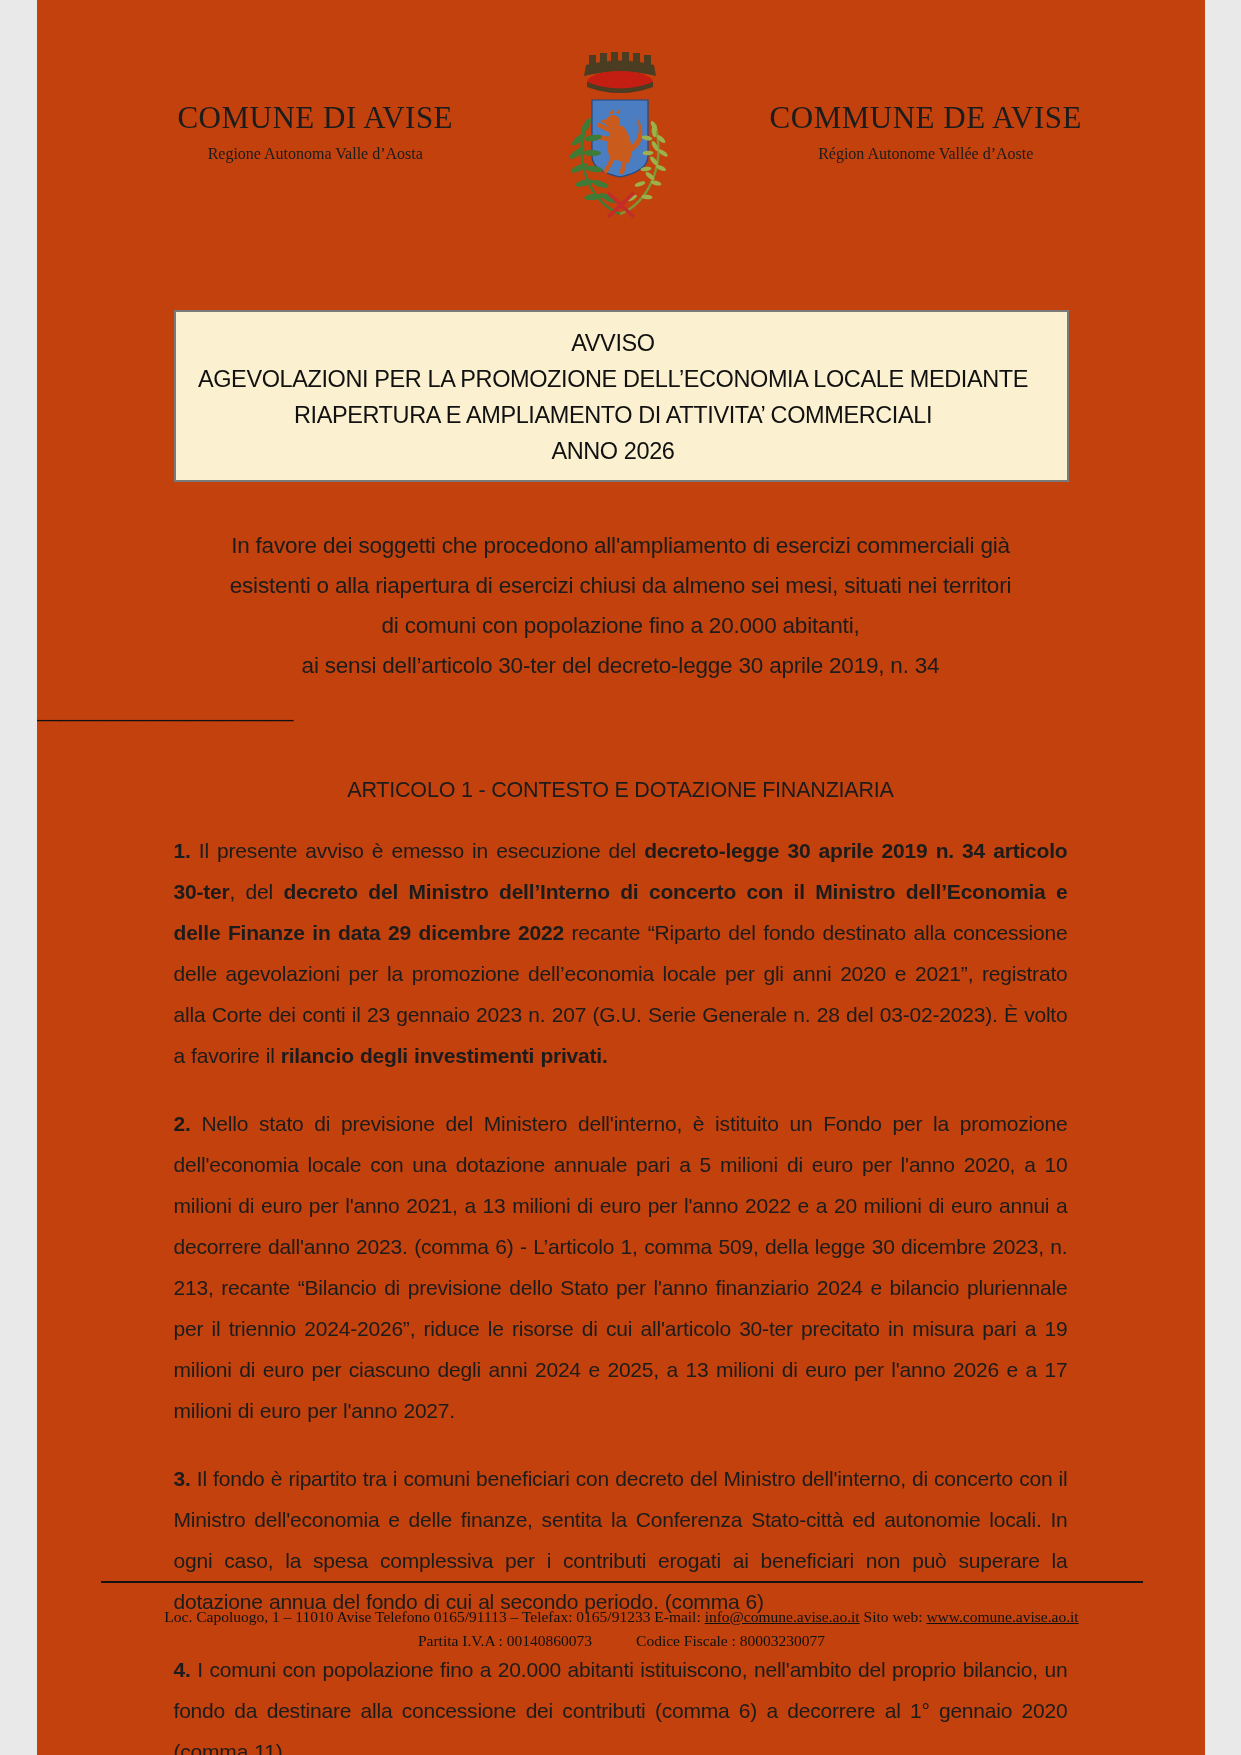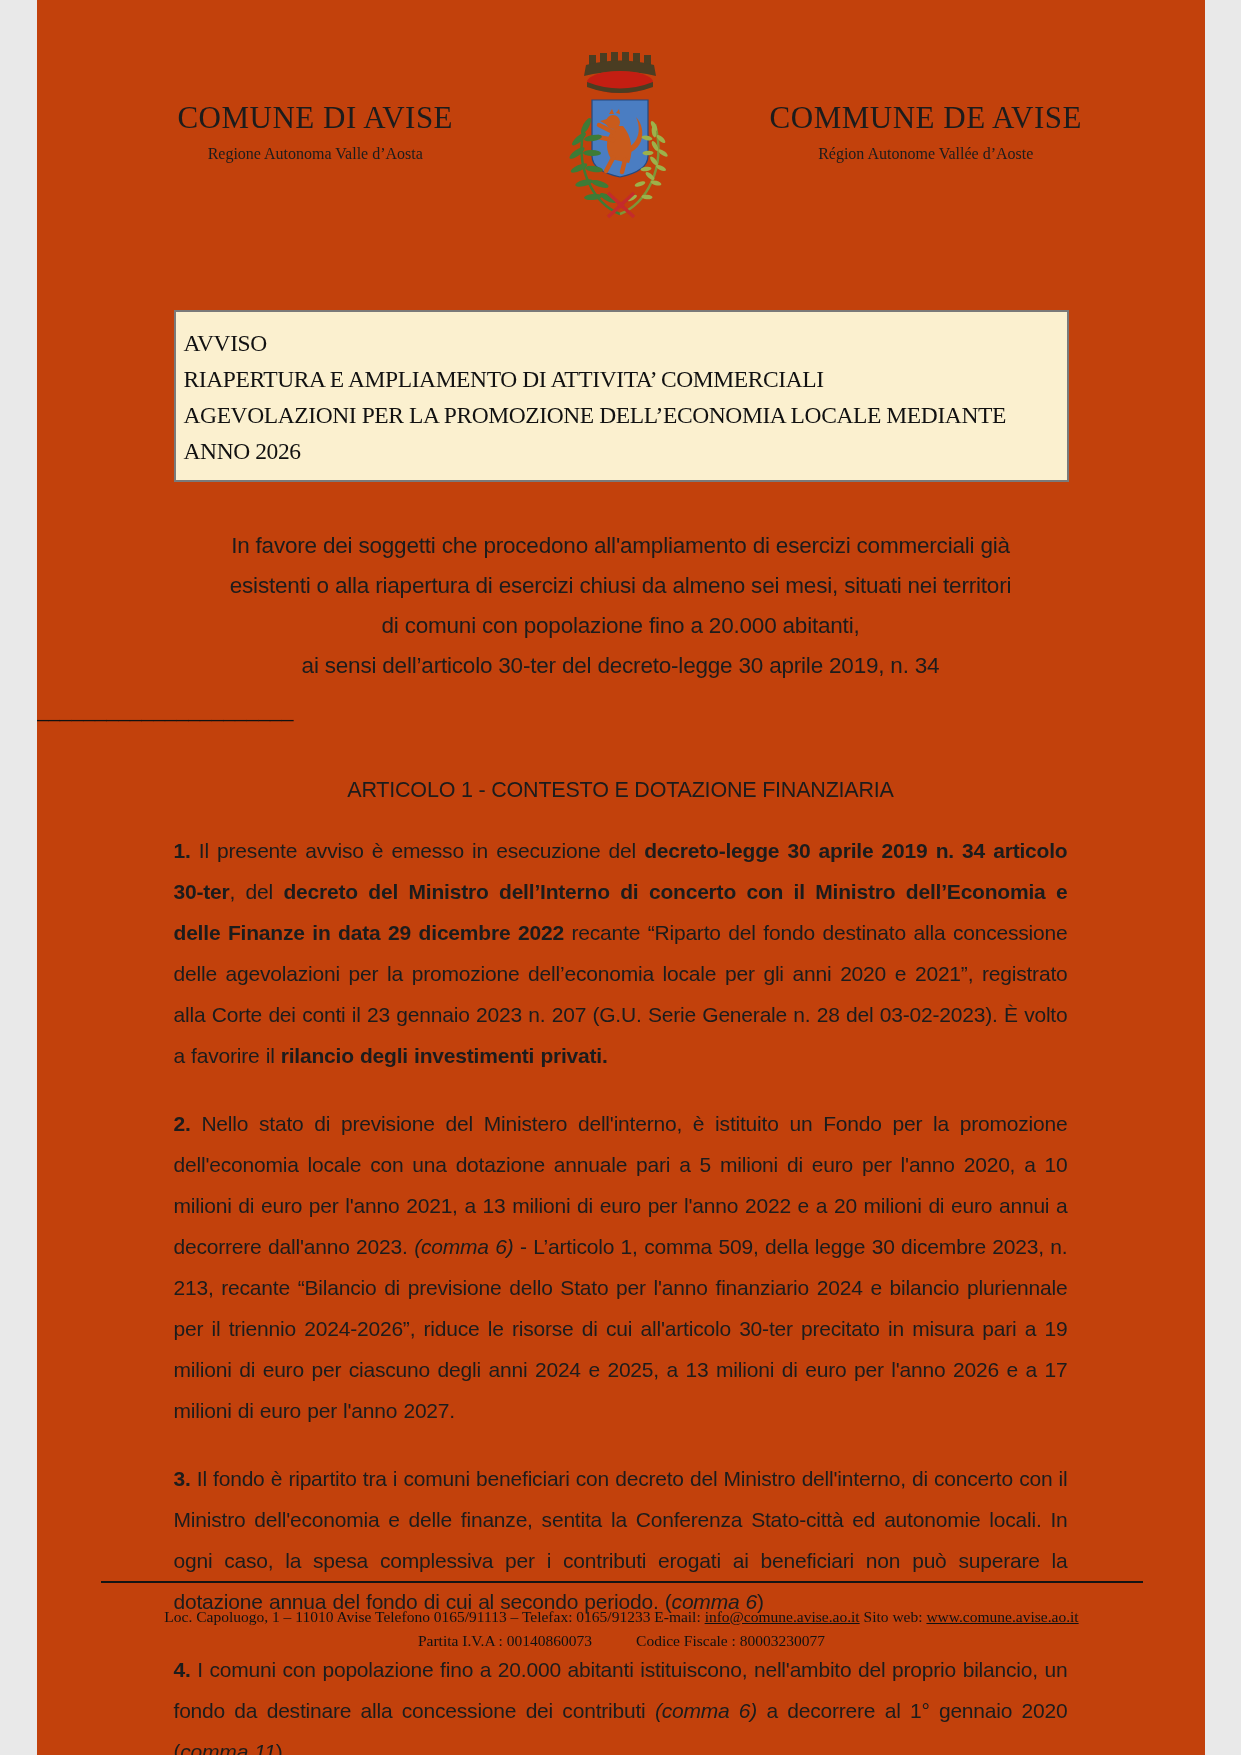--- a/index.html
+++ b/index.html
@@ -11,32 +11,32 @@
   }
   
   .header-row { display:flex; align-items:flex-start; justify-content:space-between; padding:42px 66px 0 66px; }
   .header-col { flex:1 1 0; text-align:center; padding-top:58px; font-family:"Liberation Serif","DejaVu Serif",serif; }
   .org-title { font-size:31px; font-weight:400; letter-spacing:0.5px; white-space:nowrap; }
   .org-subtitle { font-size:16px; margin-top:9px; }
   .crest-wrap { flex:0 0 185px; display:flex; justify-content:center; }
   
   .notice-box {
     margin:80px 136px 0 137px; background:#FBF0CF; border:2px solid #7a7a7a;
-    text-align:left; padding:13px 24px 11px 8px;font-family:Liberation Serif, serif;
+    text-align:center; padding:13px 24px 11px 8px;
   }
   .notice-line { font-size:23.5px; line-height:36px; letter-spacing:-0.4px; color:#111; }
   
   .intro { margin:44px 110px 0 110px; text-align:center; font-size:22.5px; line-height:40px; letter-spacing:-0.2px; }
   .separator { text-align:left; margin-top:12px; font-size:21px; letter-spacing:0; color:#111; }
   
   .article-heading { margin-top:56px; text-align:center; font-size:21.5px; letter-spacing:-0.2px; }
   .paragraphs { margin:4px 137px 0 137px; }
   .para { margin-top:27px; text-align:justify; font-size:21px; line-height:41px; letter-spacing:-0.2px; word-spacing:0.5px; }
   .seg-b { font-weight:bold; }
-  .seg-i { font-style:italic; }
+  .seg-i { }
   
   .footer {
     position:absolute; left:64px; right:62px; top:1581px;
     border-top:2px solid #141414; padding-top:22px; text-align:center;
     font-family:"Liberation Serif","DejaVu Serif",serif; font-size:15.5px; line-height:24px; color:#111;
   }
   .footer a { color:#111; text-decoration:underline; cursor:pointer; }
   .gap { display:inline-block; width:44px; }
 </style>
 </head>
@@ -126,22 +126,22 @@
     </div>
 
     <div class="header-col">
       <div class="org-title">COMMUNE DE AVISE</div>
       <div class="org-subtitle">Région Autonome Vallée d’Aoste</div>
     </div>
   </div>
 
   <div class="notice-box">
     <div class="notice-line">AVVISO</div>
+    <div class="notice-line">AGEVOLAZIONI PER LA PROMOZIONE DELL’ECONOMIA LOCALE MEDIANTE</div>
     <div class="notice-line">RIAPERTURA E AMPLIAMENTO DI ATTIVITA’ COMMERCIALI</div>
-    <div class="notice-line">AGEVOLAZIONI PER LA PROMOZIONE DELL’ECONOMIA LOCALE MEDIANTE</div>
     <div class="notice-line">ANNO 2026</div>
   </div>
 
   <div class="intro">
     <div>In favore dei soggetti che procedono all'ampliamento di esercizi commerciali già</div>
     <div>esistenti o alla riapertura di esercizi chiusi da almeno sei mesi, situati nei territori</div>
     <div>di comuni con popolazione fino a 20.000 abitanti,</div>
     <div>ai sensi dell’articolo 30-ter del decreto-legge 30 aprile 2019, n. 34</div>
   </div>
 

